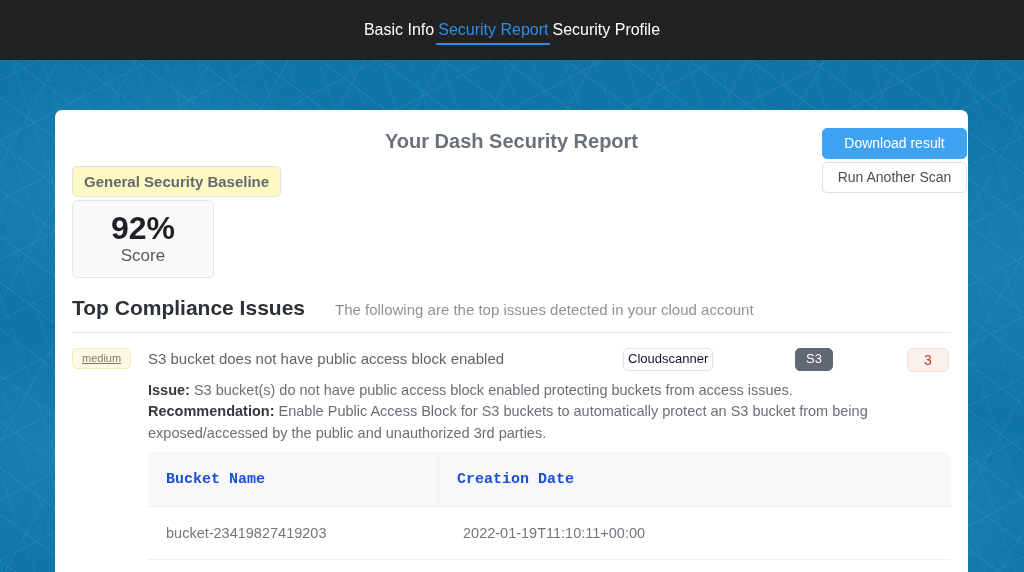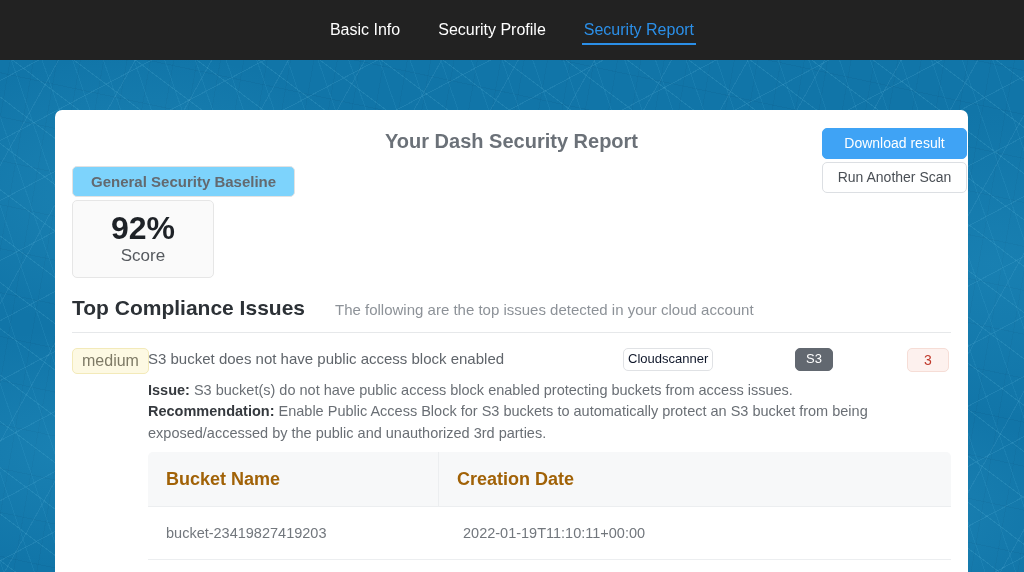--- a/index.html
+++ b/index.html
@@ -51,21 +51,20 @@
 
   
   .navbar {
     position: absolute;
     left: 0; top: 0;
     width: 1024px; height: 60px;
     background: #222222;
     display: flex;
     align-items: center;
     justify-content: center;
-    gap: 34px;
     z-index: 5;
   }
   .nav-tab {
     font-size: 16px;
     color: #ffffff;
     padding: 6px 2px 7px;
     line-height: 1;
     white-space: nowrap;
     cursor: pointer;
   }
@@ -132,22 +131,22 @@
     background: #ffffff;
     color: #4a4f55;
     border: 1px solid #dcdfe3;
   }
 
   .baseline-pill {
     position: absolute;
     left: 17px; top: 56px;
     border: 1px solid #e2e2e2;
     border-radius: 5px;
-    background: #7dd3fc;
-    padding: 6px 18px;
+    background: #fef9c3;
+    padding: 6px 11px;
     font-size: 15px;
     font-weight: bold;
     color: #63696f;
     white-space: nowrap;
   }
 
   .score-box {
     position: absolute;
     left: 17px; top: 90px;
     width: 142px;
@@ -210,24 +209,25 @@
   .issue-row {
     position: relative;
     height: 26px;
   }
   .sev-badge {
     position: absolute;
     left: 0; top: 0;
     background: #fdf9e3;
     border: 1px solid #f3eab9;
     border-radius: 5px;
-    font-size: 16px;
+    font-size: 11px;
     color: #7e7a66;
     padding: 3px 9px;
     line-height: 1.15;
+    text-decoration: underline;
   }
   .issue-title {
     position: absolute;
     left: 76px; top: 2px;
     font-size: 15px;
     color: #60656b;
     white-space: nowrap;
   }
   .tool-badge {
     position: absolute;
@@ -283,28 +283,29 @@
     border-radius: 5px 5px 0 0;
     overflow: hidden;
   }
   .thead {
     display: flex;
     background: #f7f8f9;
     height: 54px;
     align-items: center;
   }
   .th {
-    font-size: 18px;
-    font-weight: bold;
-    color: #a16207;
+    font-size: 15px;
+    font-weight: bold;
+    color: #1d4ed8;
     padding: 0 18px;
     height: 100%;
     display: flex;
     align-items: center;
     white-space: nowrap;
+    font-family: Liberation Mono, monospace;
   }
   .th + .th { border-left: 1px solid #eceef0; }
   .col-1 { width: 290px; }
   .col-2 { width: 302px; }
   .col-3 { width: 211px; }
 
   .trow {
     display: flex;
     align-items: center;
     height: 54px;
@@ -320,22 +321,22 @@
     white-space: nowrap;
   }
 </style>
 </head>
 <body>
 
 <div class="backdrop"></div>
 
 <div class="navbar">
   <div class="nav-tab">Basic Info</div>
+  <div class="nav-tab active">Security Report</div>
   <div class="nav-tab">Security Profile</div>
-  <div class="nav-tab active">Security Report</div>
 </div>
 
 <div class="card">
   <div class="card-inner">
 
     <div class="report-title">Your Dash Security Report</div>
 
     <div class="actions">
       <div class="btn btn-primary">Download result</div>
       <div class="btn btn-secondary">Run Another Scan</div>

